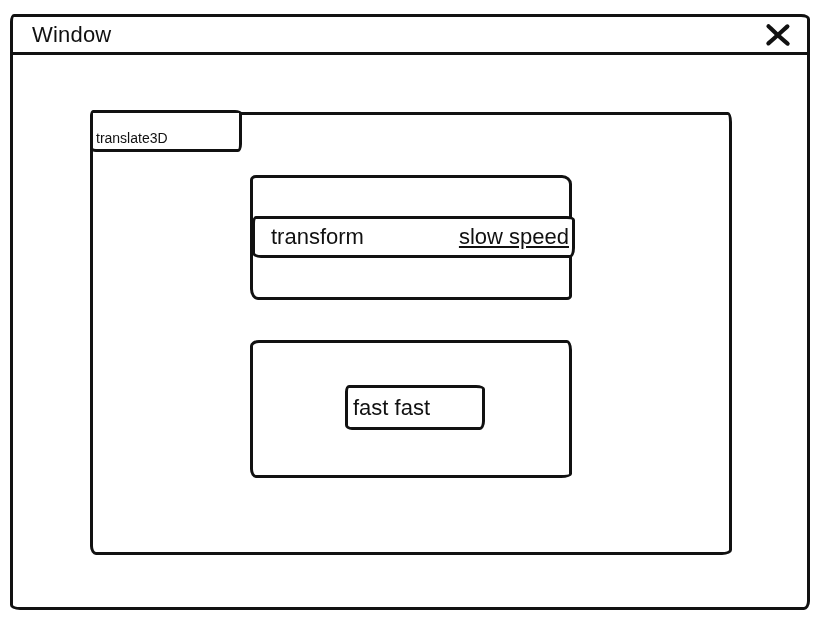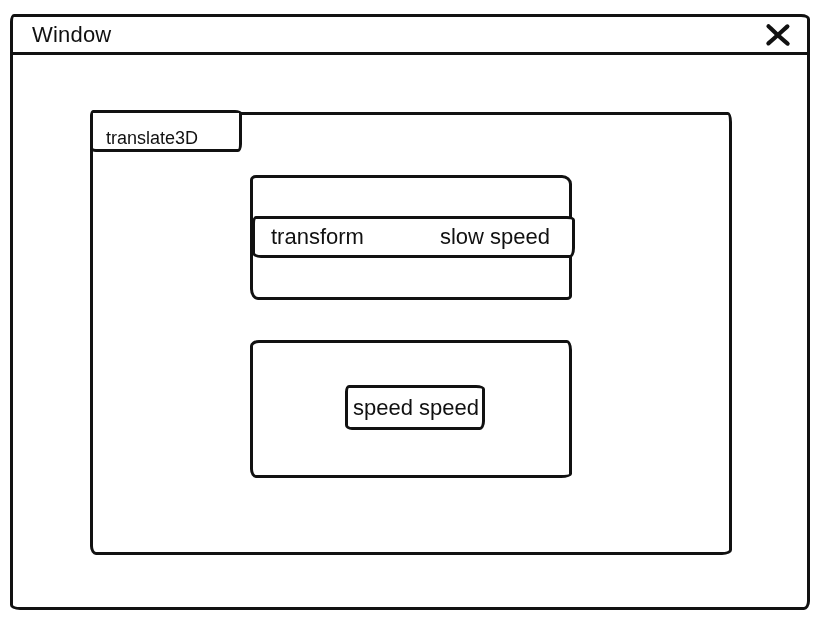--- a/index.html
+++ b/index.html
@@ -49,40 +49,40 @@
     position:absolute;left:77px;top:95px;width:642px;height:443px;
     border-radius:7px 4px 10px 6px / 4px 10px 5px 9px;
   }
   .tab{
     position:absolute;left:77px;top:93px;width:152px;height:42px;
     z-index:3;
     display:flex;align-items:center;
     border-radius:3px 7px 4px 6px / 6px 3px 8px 4px;
   }
   .tab-label{
-    padding-left:13px;
-    font-size:18px;
+    padding-left:3px;
+    font-size:14px;
     white-space:nowrap;
     margin-top:14px;
   }
   .stack-box{
     position:absolute;left:237px;top:158px;width:322px;height:125px;
     border-radius:6px 10px 5px 8px / 5px 9px 4px 11px;
   }
   .stack-row{
     position:absolute;left:239px;top:199px;width:323px;height:42px;
     z-index:2;
     display:flex;align-items:center;justify-content:space-between;
     border-radius:4px 8px 5px 9px / 8px 4px 10px 5px;
   }
   .stack-row .left{
     padding-left:16px;font-size:22px;white-space:nowrap;
   }
   .stack-row .right{
-    padding-right:22px;font-size:22px;white-space:nowrap;
+    padding-right:3px;font-size:22px;white-space:nowrap;text-decoration:underline;
   }
   .group-box{
     position:absolute;left:237px;top:323px;width:322px;height:138px;
     border-radius:9px 5px 11px 6px / 6px 10px 4px 9px;
   }
   .fast-btn{
     position:absolute;left:332px;top:368px;width:140px;height:45px;
     z-index:2;
     display:flex;align-items:center;
     cursor:pointer;
@@ -122,18 +122,18 @@
     <div class="stack-box sk"></div>
 
     <div class="stack-row sk">
       <span class="left">transform</span>
       <span class="right">slow speed</span>
     </div>
 
     <div class="group-box sk"></div>
 
     <div class="fast-btn sk">
-      <span>speed speed</span>
+      <span>fast fast</span>
     </div>
 
   </div>
 
 </div>
 
 </body></html>

